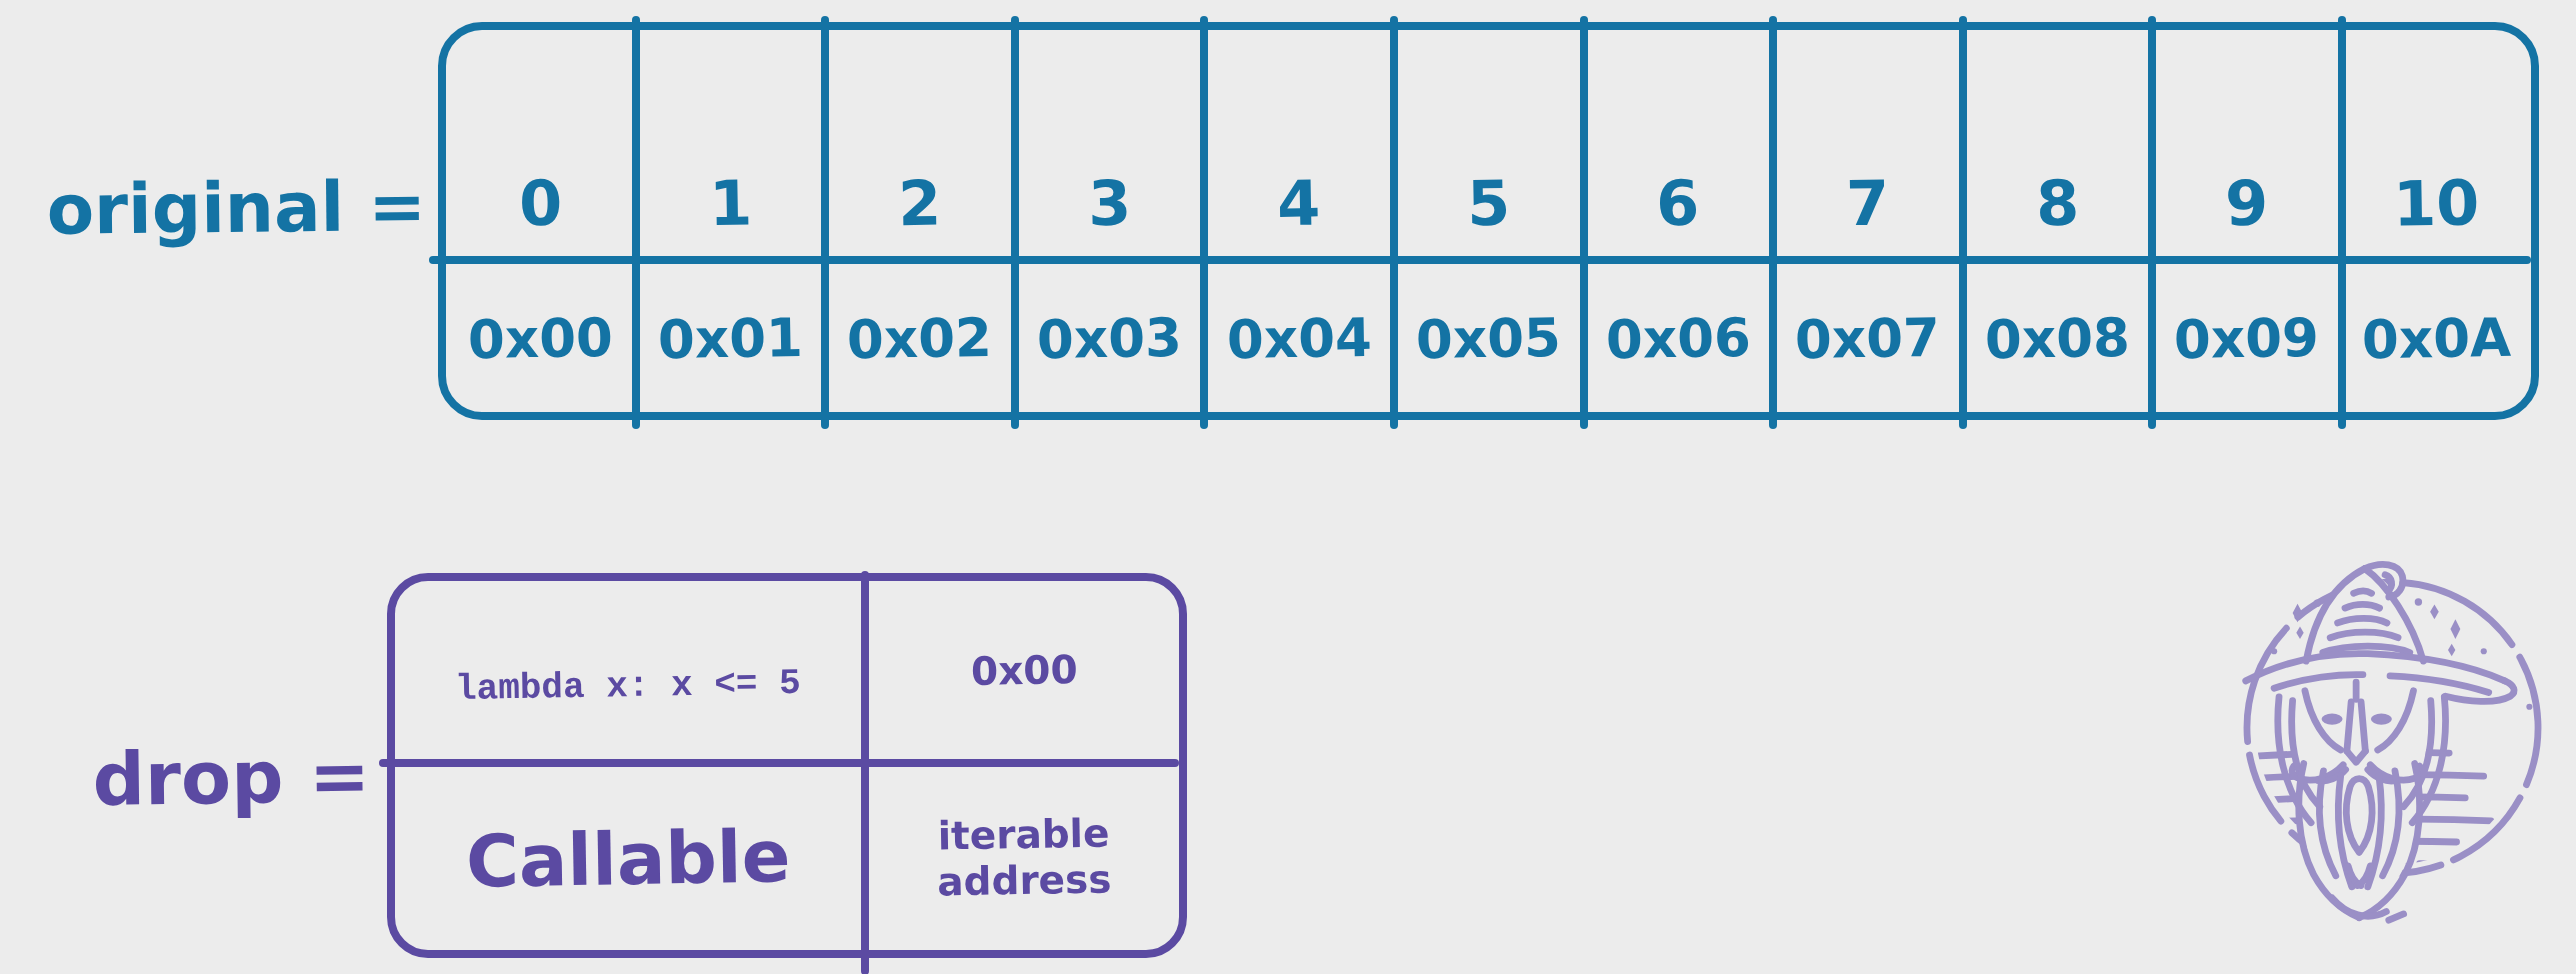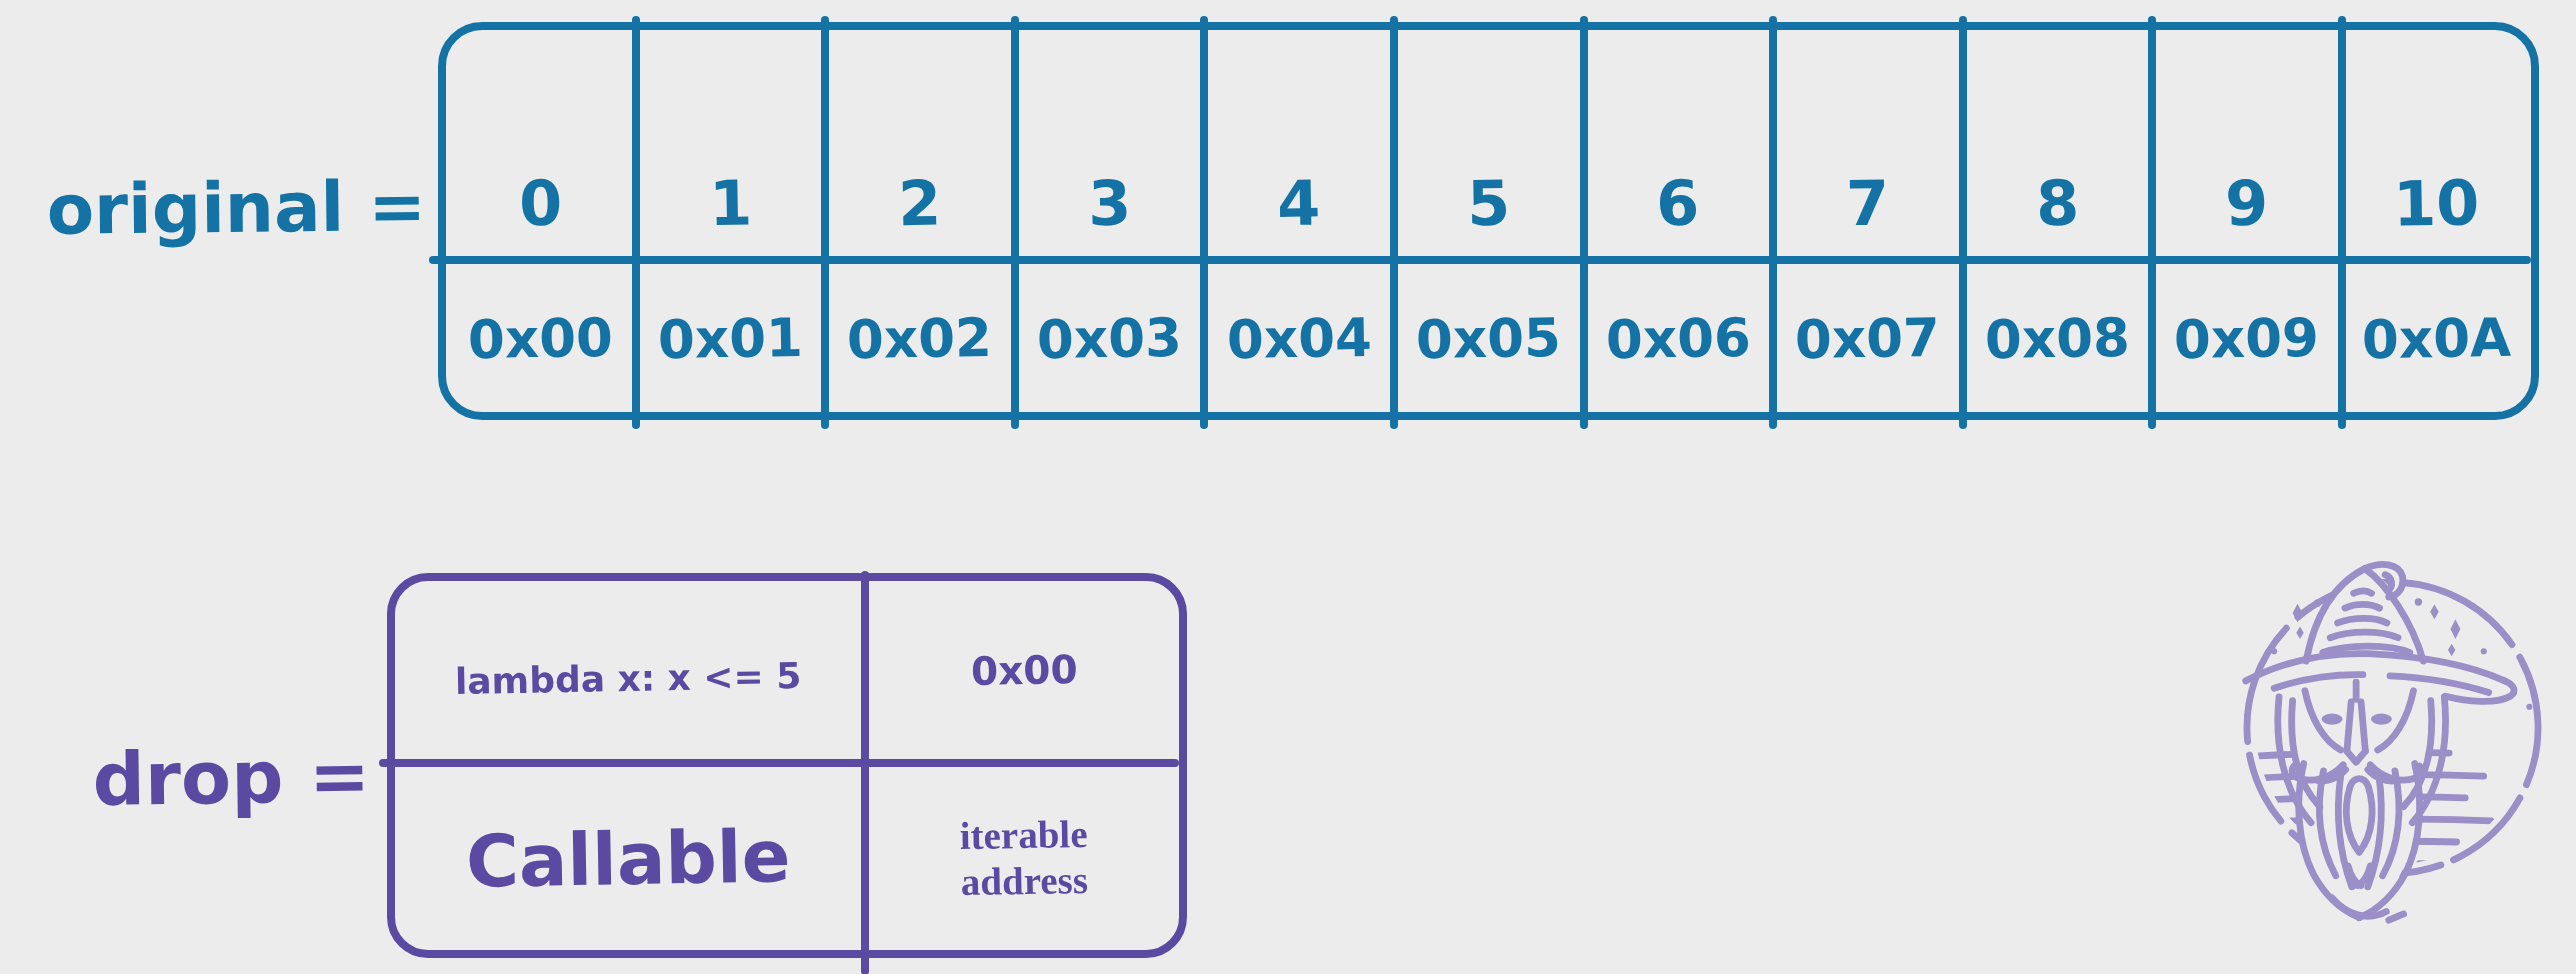--- a/index.html
+++ b/index.html
@@ -87,24 +87,24 @@
   .drop-table .hdiv{
     position:absolute;
     height:8px;left:-16px;width:calc(100% + 16px);top:178px;
     background:var(--purple);border-radius:4.3px;
   }
   .drop-cell{
     position:absolute;
     display:flex;align-items:center;justify-content:center;
     color:var(--purple);font-weight:600;text-align:center;
   }
-  .drop-cell.pred   {left:0;top:4px;width:466px;height:186px;font-size:36px;}
+  .drop-cell.pred   {left:0;top:12px;width:466px;height:186px;font-size:36px;font-family:Liberation Mono, monospace;}
   .drop-cell.addr   {left:474px;right:0;top:0;height:178px;font-size:39px;}
   .drop-cell.callable{left:0;top:186px;width:466px;bottom:0;font-size:72px;}
-  .drop-cell.it-addr{left:474px;right:0;top:186px;bottom:0;font-size:39px;line-height:1.18;font-family:Liberation Serif, serif;}
+  .drop-cell.it-addr{left:474px;right:0;top:186px;bottom:0;font-size:39px;line-height:1.18;}
   .drop-cell.it-addr .wrap{width:204px;}
   .drop-cell .tilt{transform:rotate(-1deg);}
 
   
   .wizard{
     position:absolute;
     left:2237px;top:560px;width:311px;height:370px;
   }
   .wizard svg{width:100%;height:100%;}
   .wz{

